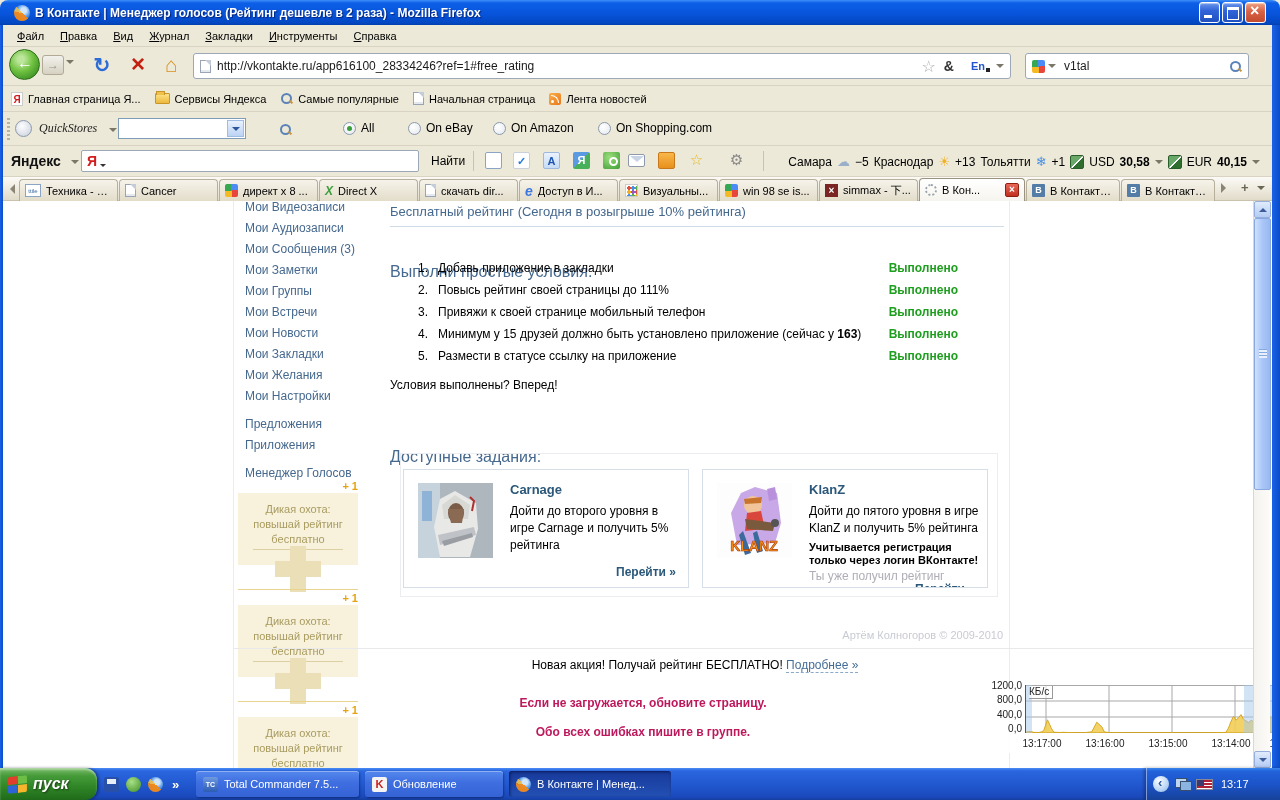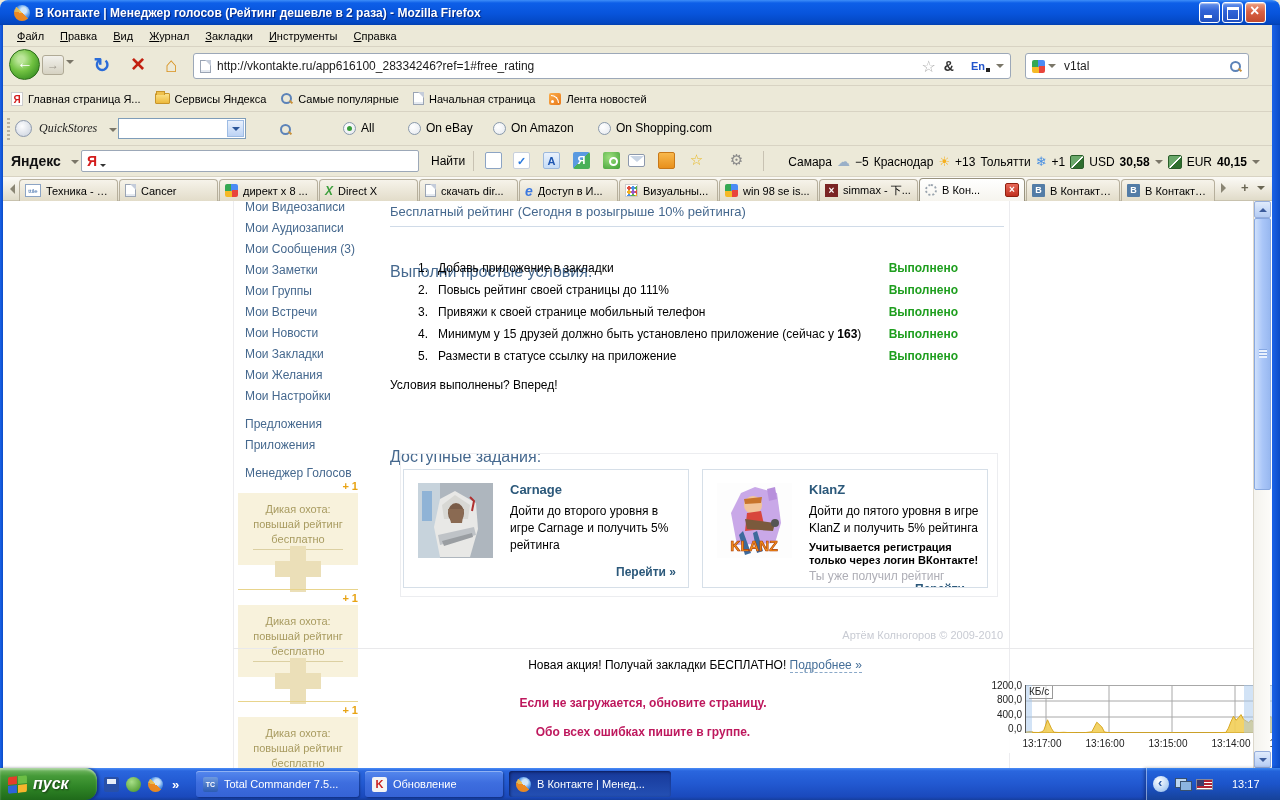--- a/index.html
+++ b/index.html
@@ -240,21 +240,21 @@
   .tray { position:absolute; right:0; top:0; width:134px; height:32px;
     background:linear-gradient(180deg,#3A86F0 0%,#2262DA 10%,#1C54CA 50%,#164299 100%);
     border-left:1px solid rgba(255,255,255,.45); box-shadow:-2px 0 3px rgba(0,0,30,.3); display:flex; align-items:center; padding-left:6px; gap:6px; }
   .tray-chev { width:16px; height:16px; border-radius:50%; background:radial-gradient(circle at 38% 32%, #FDFEFF, #B8D4F4 60%, #86B0E8); position:relative; }
   .tray-chev::after { content:"\2039"; position:absolute; left:5px; top:-1px; color:#2A5AA8; font-weight:bold; font-size:13px; }
   .tray-net { width:15px; height:12px; position:relative; }
   .tray-net::before { content:""; position:absolute; left:0; top:0; width:10px; height:8px; background:#BCD6F2; border:1px solid #38506E; }
   .tray-net::after { content:""; position:absolute; left:5px; top:3px; width:10px; height:8px; background:#8CB4E0; border:1px solid #38506E; }
   .tray-flag { width:17px; height:11px; background:repeating-linear-gradient(180deg,#B22234 0 1.6px,#fff 1.6px 3.2px); position:relative; border:1px solid #889; }
   .tray-flag::before { content:""; position:absolute; left:0; top:0; width:7px; height:6px; background:#3C3B6E; }
-  .tray-clock { color:#fff; font-size:11px; margin-left:13px; }
+  .tray-clock { color:#fff; font-size:11px; margin-left:2px; }
 </style>
 </head>
 <body>
 
 <div id="screen">
 
   <div class="titlebar">
     <span class="ff-icon"></span>
     <span class="win-title">В Контакте | Менеджер голосов (Рейтинг дешевле в 2 раза) - Mozilla Firefox</span>
     <span class="winbtn min"></span>
@@ -534,21 +534,21 @@
         <span class="card-title">KlanZ</span>
         <span class="card-body" style="width:176px">Дойти до пятого уровня в игре KlanZ и получить 5% рейтинга</span>
         <span class="card-warn">Учитывается регистрация только через логин ВКонтакте!</span>
         <span class="card-status">Ты уже получил рейтинг</span>
         <span class="card-link" style="bottom:-9px">Перейти »</span>
       </div>
     </div>
 
     <div class="copyright">Артём Колногоров © 2009-2010</div>
     <div class="hdivider"></div>
-    <div class="promo"><span>Новая акция! Получай закладки БЕСПЛАТНО! </span><span class="promo-link">Подробнее »</span></div>
+    <div class="promo"><span>Новая акция! Получай рейтинг БЕСПЛАТНО! </span><span class="promo-link">Подробнее »</span></div>
     <div class="note" style="top:495px">Если не загружается, обновите страницу.</div>
     <div class="note" style="top:524px">Обо всех ошибках пишите в группе.</div>
 
     <div class="netgraph">
       <span class="ny" style="top:-1px">1200,0</span>
       <span class="ny" style="top:13px">800,0</span>
       <span class="ny" style="top:28px">400,0</span>
       <span class="ny" style="top:42px">0,0</span>
       <div class="nplot">
         <svg width="253" height="48" viewBox="0 0 253 48" preserveAspectRatio="none" style="position:absolute;left:0;top:0">

